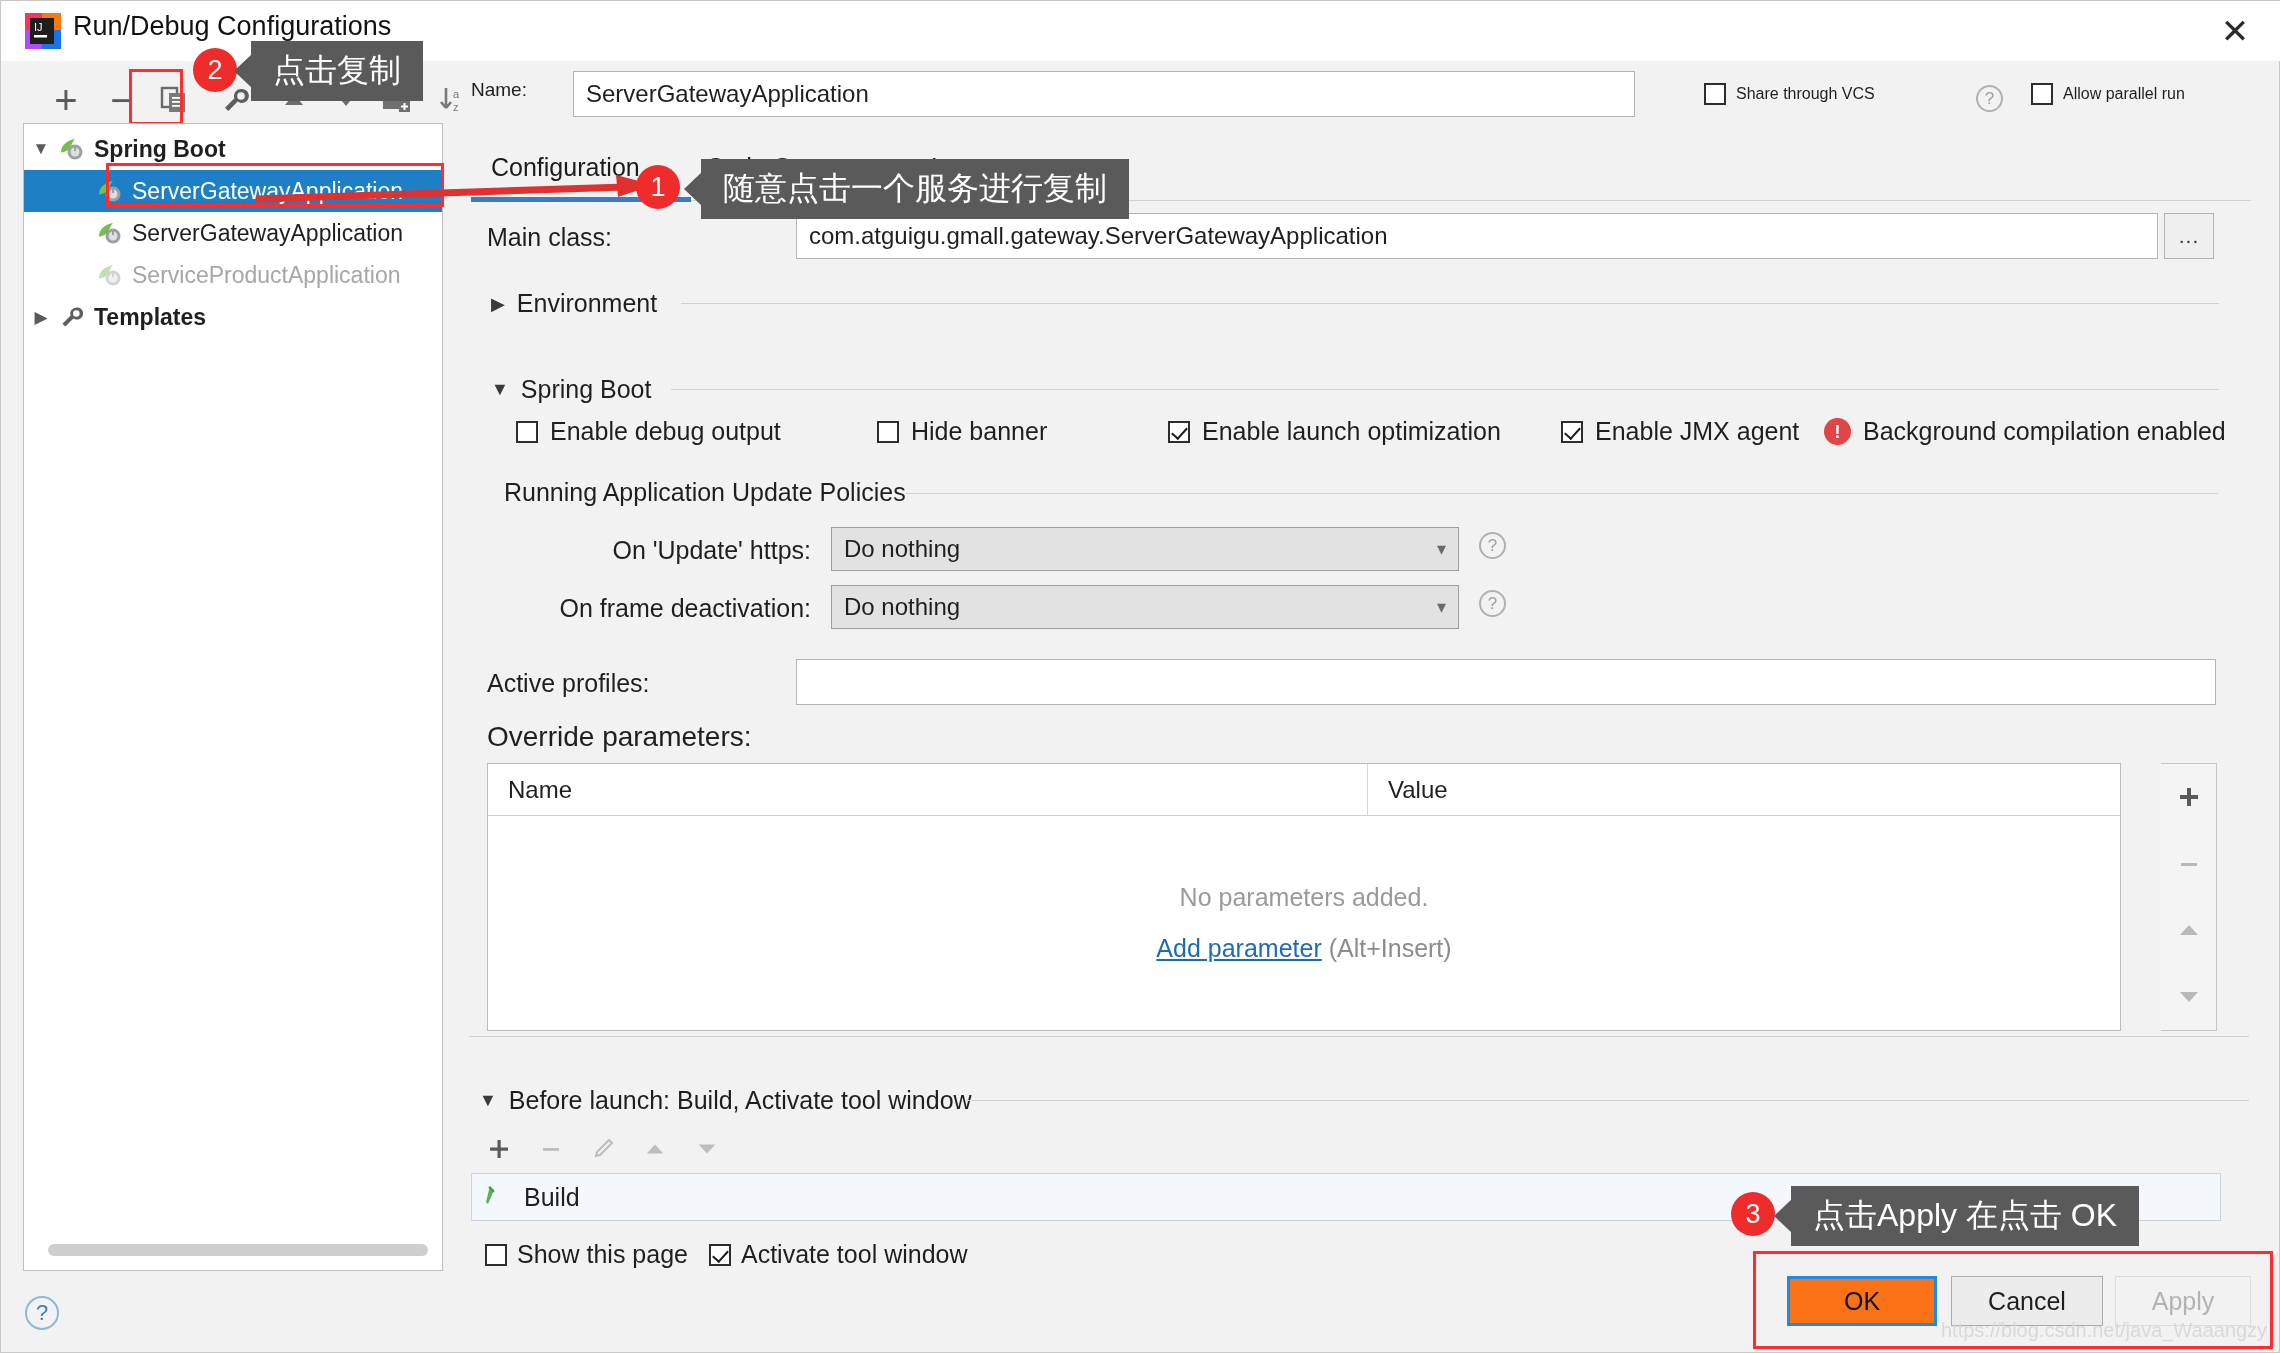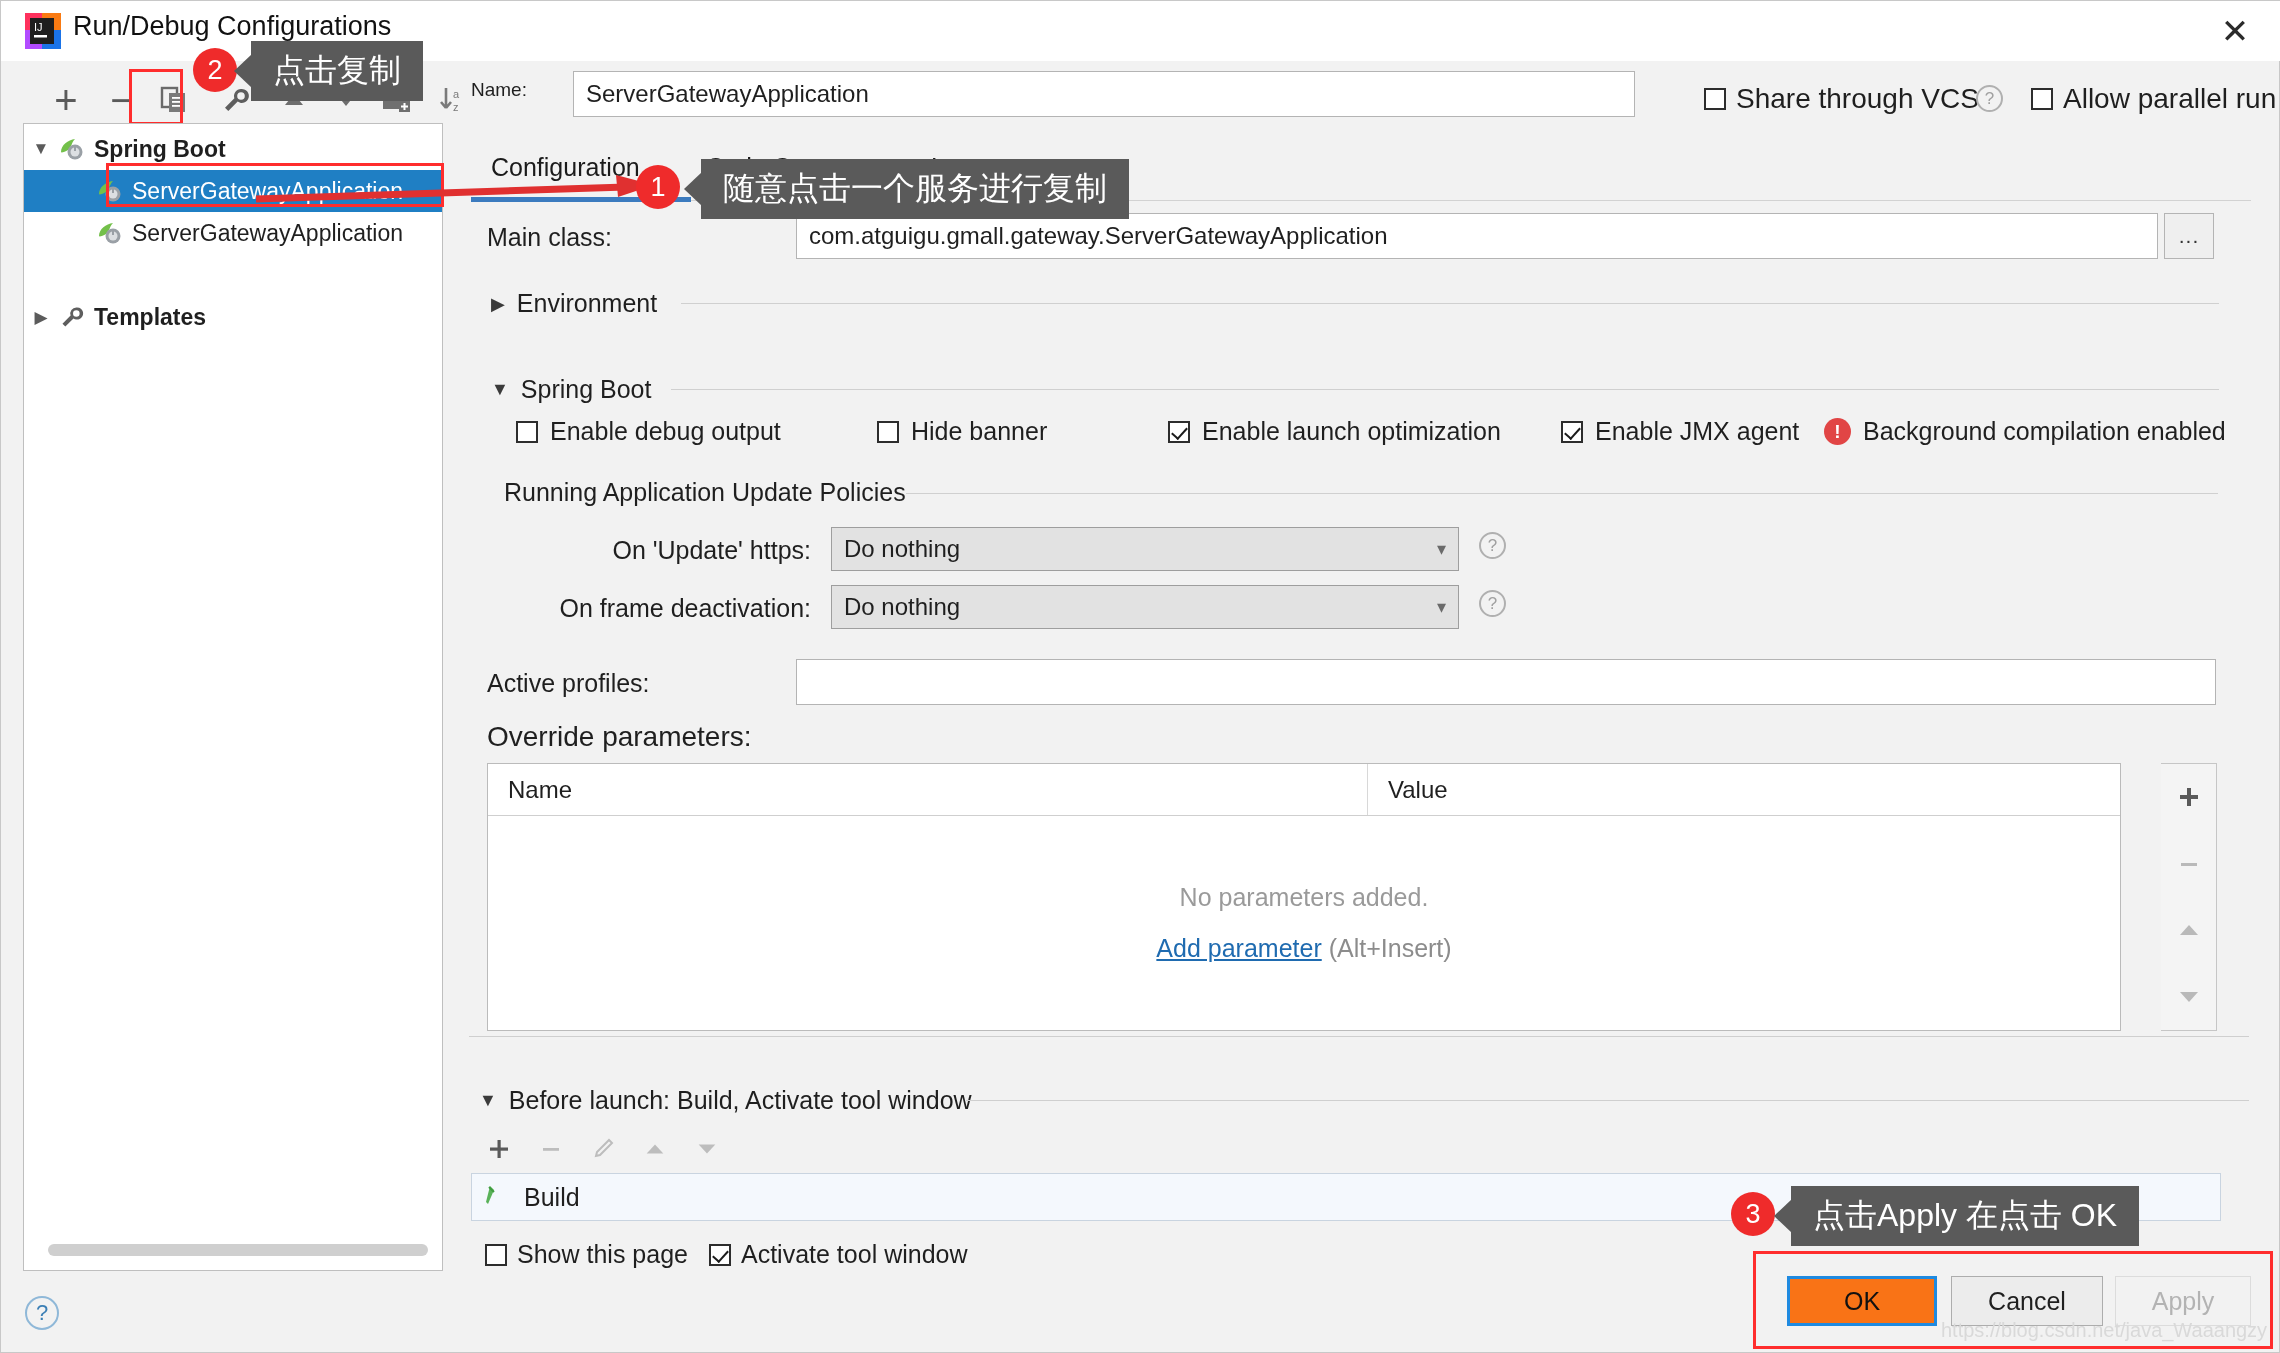--- a/index.html
+++ b/index.html
@@ -59,21 +59,21 @@
     position:absolute; left:572px; top:70px; width:1062px; height:46px;
     background:#ffffff; border:1px solid #b4b4b4; padding:0 12px;
     display:flex; align-items:center; font-size:24px;
   }
   .cbx { width:22px; height:22px; border:2px solid #2d2d2d; background:#fff;
         display:inline-block; position:relative; vertical-align:middle; }
   .cbx.checked::after {
     content:""; position:absolute; left:5px; top:1px; width:7px; height:13px;
     border:solid #1b1b1b; border-width:0 2.5px 2.5px 0; transform:rotate(42deg);
   }
-  .topcheck { position:absolute; display:flex; align-items:center; gap:10px; font-size:28px; }
+  .topcheck { position:absolute; display:flex; align-items:center; gap:10px; font-size:16px; }
   .qmark { width:27px; height:27px; border-radius:50%; border:2px solid #b0b0b0;
      color:#a0a0a0; font-size:17px; display:flex; align-items:center; justify-content:center; }
   .tab { position:absolute; font-size:25px; color:#1b1b1b; white-space:nowrap; }
   .tab-underline { position:absolute; left:470px; top:196px; width:220px; height:5px; background:#3c7bbf; }
   .tab-sep { position:absolute; left:470px; top:199px; width:1780px; height:1px; background:#d2d2d2; }
   
   .mainclass-label { position:absolute; left:486px; top:222px; font-size:25px; }
   .mainclass-input { position:absolute; left:795px; top:212px; width:1362px; height:46px;
      background:#fff; border:1px solid #b4b4b4; padding:0 12px; display:flex;
      align-items:center; font-size:24px; }
@@ -250,20 +250,32 @@
         <svg class="leaf" width="30" height="26" viewBox="0 0 30 26">
           <path d="M3 16c0-7 7-12 14-13-4 4-3 8-7 11-3 2-7 3-7 2z" fill="#73c04a"></path>
           <circle cx="17" cy="16" r="7.5" fill="#9aa0a6"></circle>
           <circle cx="17" cy="16" r="4.5" fill="#dcdfe2"></circle>
           <rect x="16" y="9" width="2" height="6" fill="#9aa0a6"></rect>
         </svg>
       </span>
       <span class="lbl">ServerGatewayApplication</span>
     </div>
 
+    <div class="tree-row dim" style="top:130px;">
+      <span class="arrow"></span>
+      <span class="ico" style="margin-left:38px;opacity:.45;">
+        <svg class="leaf" width="30" height="26" viewBox="0 0 30 26">
+          <path d="M3 16c0-7 7-12 14-13-4 4-3 8-7 11-3 2-7 3-7 2z" fill="#73c04a"></path>
+          <circle cx="17" cy="16" r="7.5" fill="#9aa0a6"></circle>
+          <circle cx="17" cy="16" r="4.5" fill="#dcdfe2"></circle>
+          <rect x="16" y="9" width="2" height="6" fill="#9aa0a6"></rect>
+        </svg>
+      </span>
+      <span class="lbl">ServiceProductApplication</span>
+    </div>
 
     <div class="tree-row bold" style="top:172px;">
       <span class="arrow">▶</span>
       <span class="ico">
         <svg class="leaf" width="28" height="26" viewBox="0 0 30 30">
           <path d="M20 4a7 7 0 0 0-6.6 9.3L4 22.7 7.3 26l9.4-9.4A7 7 0 1 0 20 4zm0 3.2a3.8 3.8 0 1 1 0 7.6 3.8 3.8 0 0 1 0-7.6z" fill="#5e5e5e"></path>
         </svg>
       </span>
       <span class="lbl">Templates</span>
     </div>

